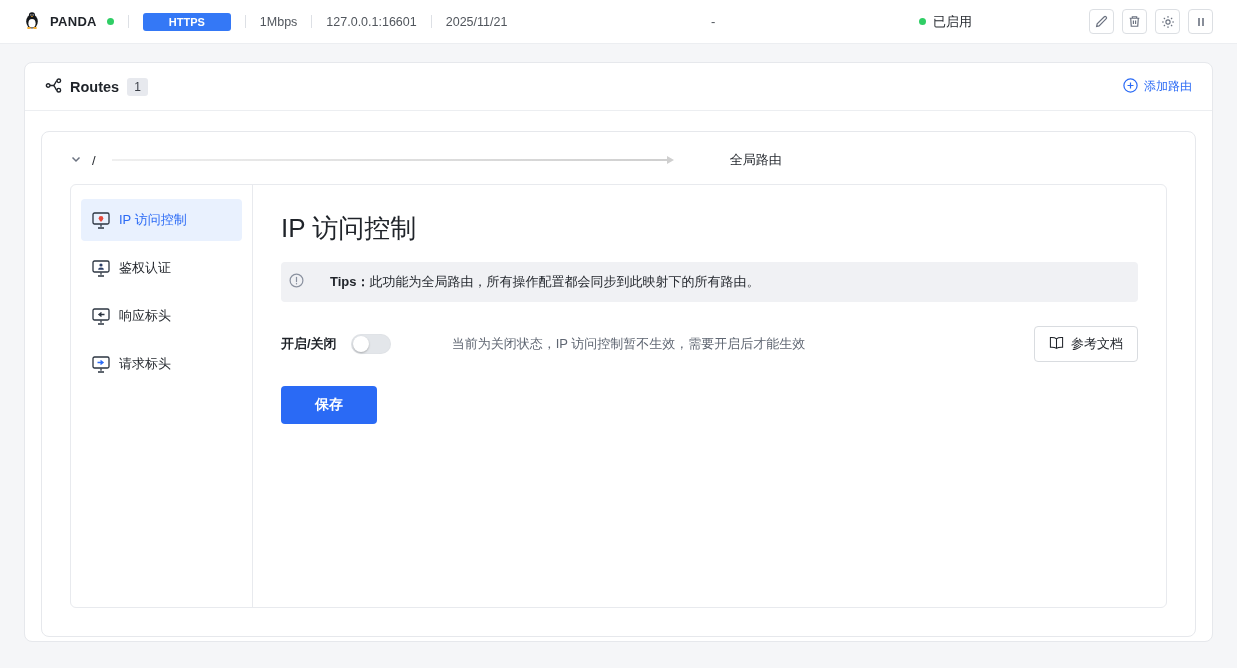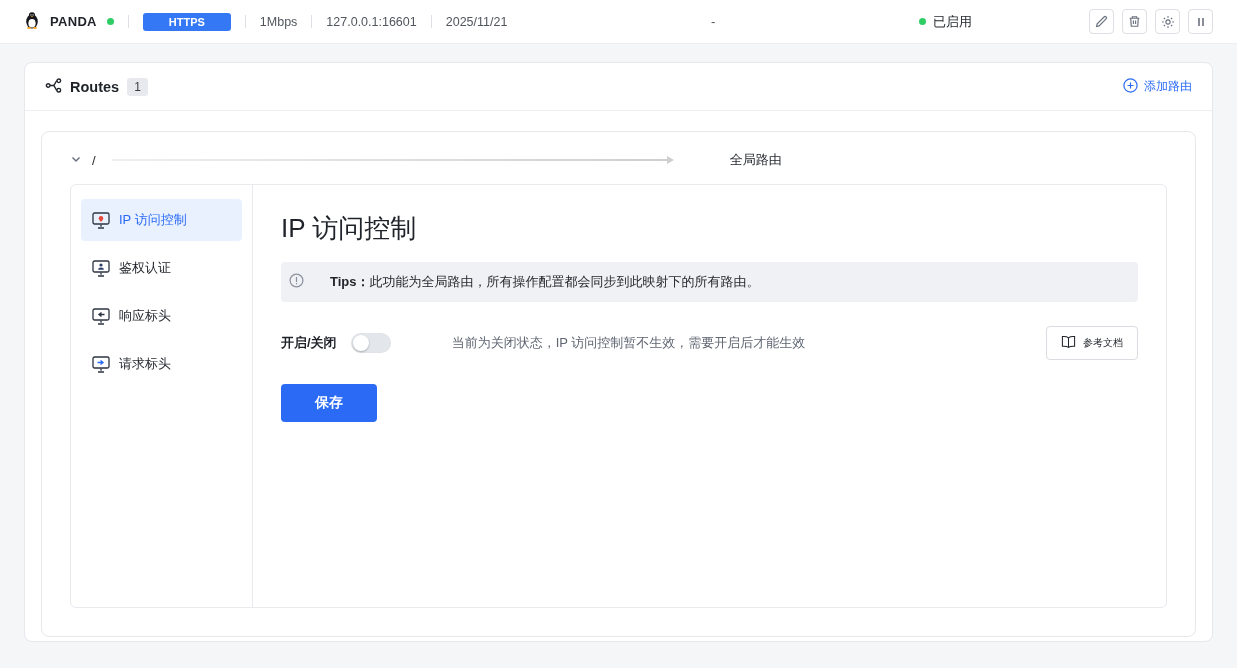--- a/index.html
+++ b/index.html
@@ -67,21 +67,21 @@
     align-items:center; gap:26px; font-size:13px; color:#1f2329; margin-bottom:24px; }
   .tips b { font-weight:bold; }
   .toggle-row { display:flex; align-items:center; gap:14px; margin-bottom:24px; }
   .toggle-label { font-weight:bold; font-size:13px; }
   .toggle { width:40px; height:20px; border-radius:10px; background:#e3e6ea;
     position:relative; cursor:pointer; box-shadow:inset 0 0 2px rgba(0,0,0,.06); }
   .toggle .knob { width:16px; height:16px; border-radius:50%; background:#fff;
     position:absolute; top:2px; left:2px; box-shadow:0 1px 2px rgba(0,0,0,.25); }
   .toggle-hint { color:#5f6672; font-size:13px;margin-left:47px; }
   .doc-btn { display:flex; align-items:center; gap:7px; border:1px solid #d9dce0;
-    background:#fff; border-radius:4px; padding:8px 14px; font-size:10px;
+    background:#fff; border-radius:4px; padding:8px 14px; font-size:13px;
     color:#1f2329; cursor:pointer; font-family:inherit; }
   .save-btn { background:#2a6af5; color:#fff; border:none; border-radius:4px;
     padding:10px 34px; font-size:14px; font-weight:bold; cursor:pointer;
     font-family:Liberation Sans, sans-serif; }
 </style>
 </head>
 <body>
 
 <header class="topbar">
   <div class="topbar-left">

